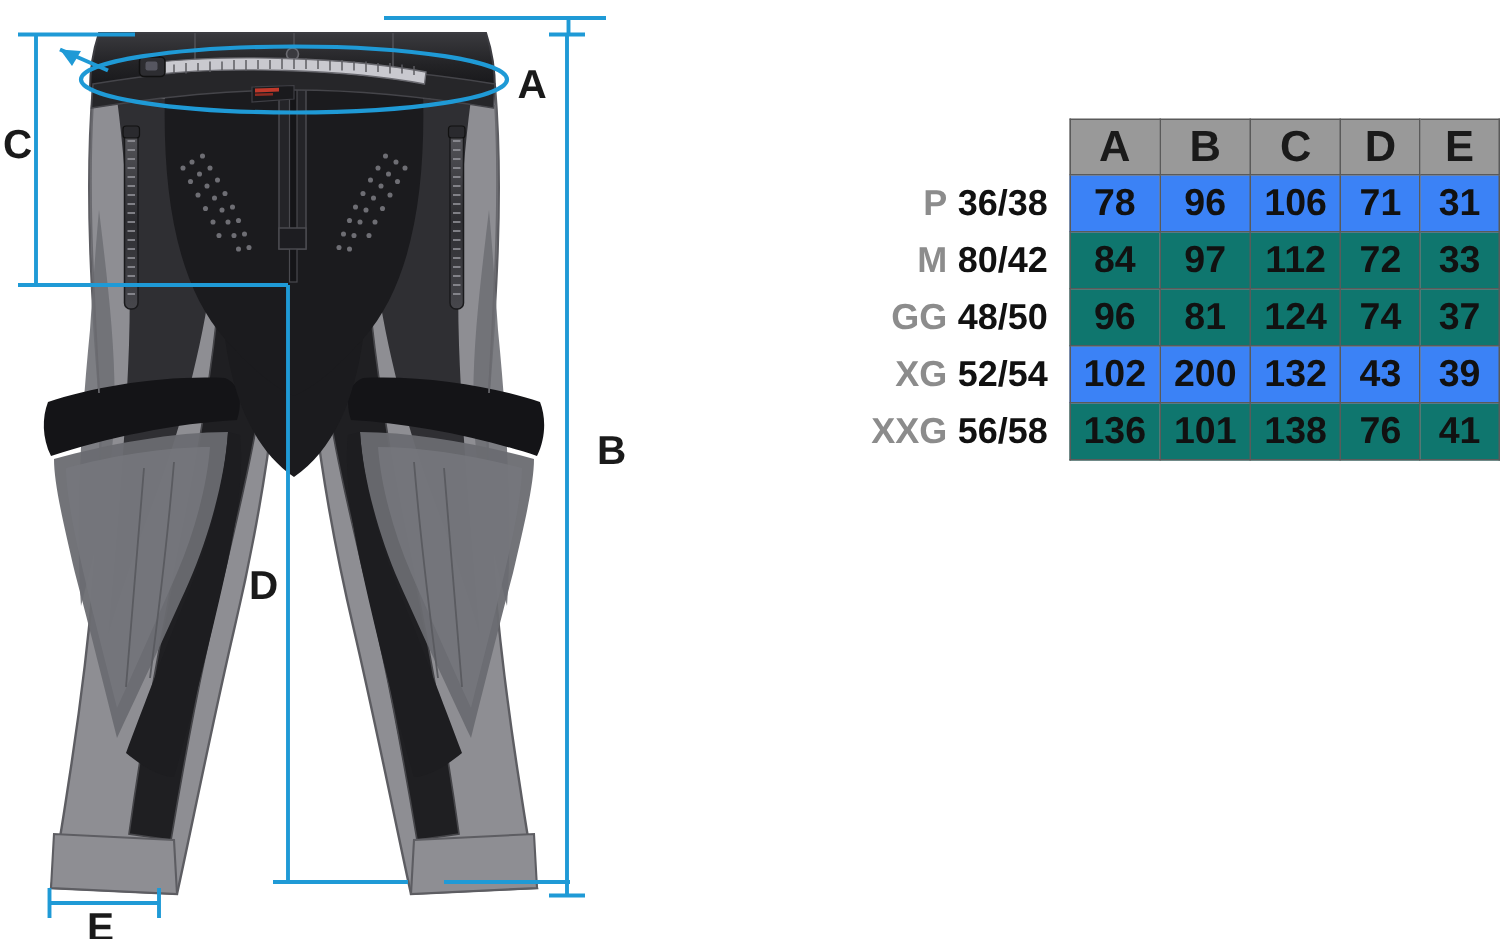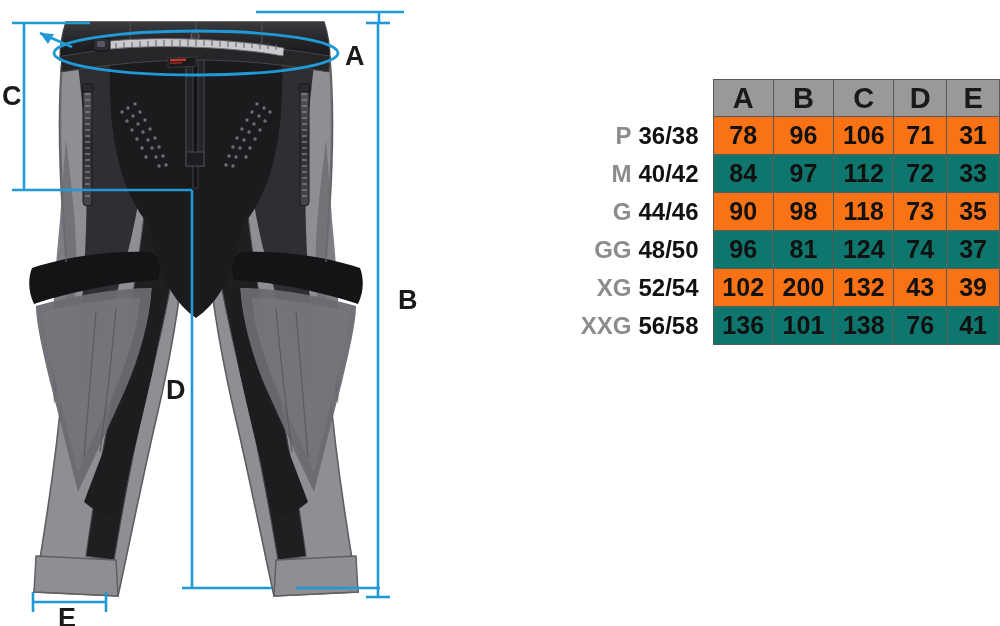--- a/index.html
+++ b/index.html
@@ -54,21 +54,21 @@
     width:80px;
   }
   table.size-table td.val{
     font-size:25px;
     color:#111111;
     height:37px;
     width:80px;
     background:#0f766e;
   }
   table.size-table tr.alt td.val{
-    background:#f97316;
+    background:#3b82f6;
   }
   
   table.size-table th.rowlabelhead,
   table.size-table td.rowlabel{
     border:none;
     background:transparent;
     text-align:right;
     padding-right:14px;
     white-space:nowrap;
     width:150px;
@@ -396,39 +396,29 @@
           </td>
           <td class="val">78</td>
           <td class="val">96</td>
           <td class="val">106</td>
           <td class="val">71</td>
           <td class="val">31</td>
         </tr>
 
         <tr>
           <td class="rowlabel">
-            <span class="sz">M</span><span class="num">40/42</span>
+            <span class="sz">M</span><span class="num">80/42</span>
           </td>
           <td class="val">84</td>
           <td class="val">97</td>
           <td class="val">112</td>
           <td class="val">72</td>
           <td class="val">33</td>
         </tr>
 
-        <tr class="alt">
-          <td class="rowlabel">
-            <span class="sz">G</span><span class="num">44/46</span>
-          </td>
-          <td class="val">90</td>
-          <td class="val">98</td>
-          <td class="val">118</td>
-          <td class="val">73</td>
-          <td class="val">35</td>
-        </tr>
 
         <tr>
           <td class="rowlabel">
             <span class="sz">GG</span><span class="num">48/50</span>
           </td>
           <td class="val">96</td>
           <td class="val">81</td>
           <td class="val">124</td>
           <td class="val">74</td>
           <td class="val">37</td>

